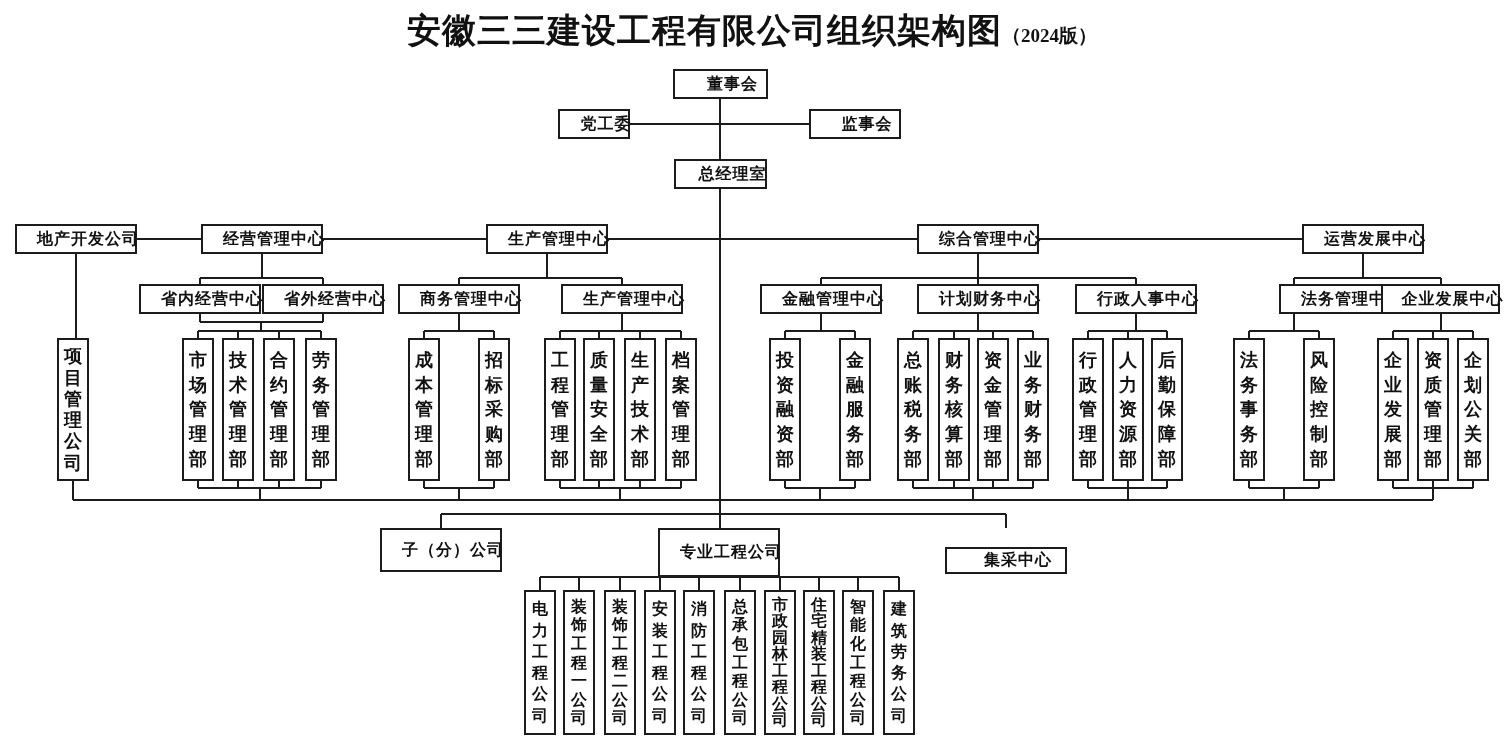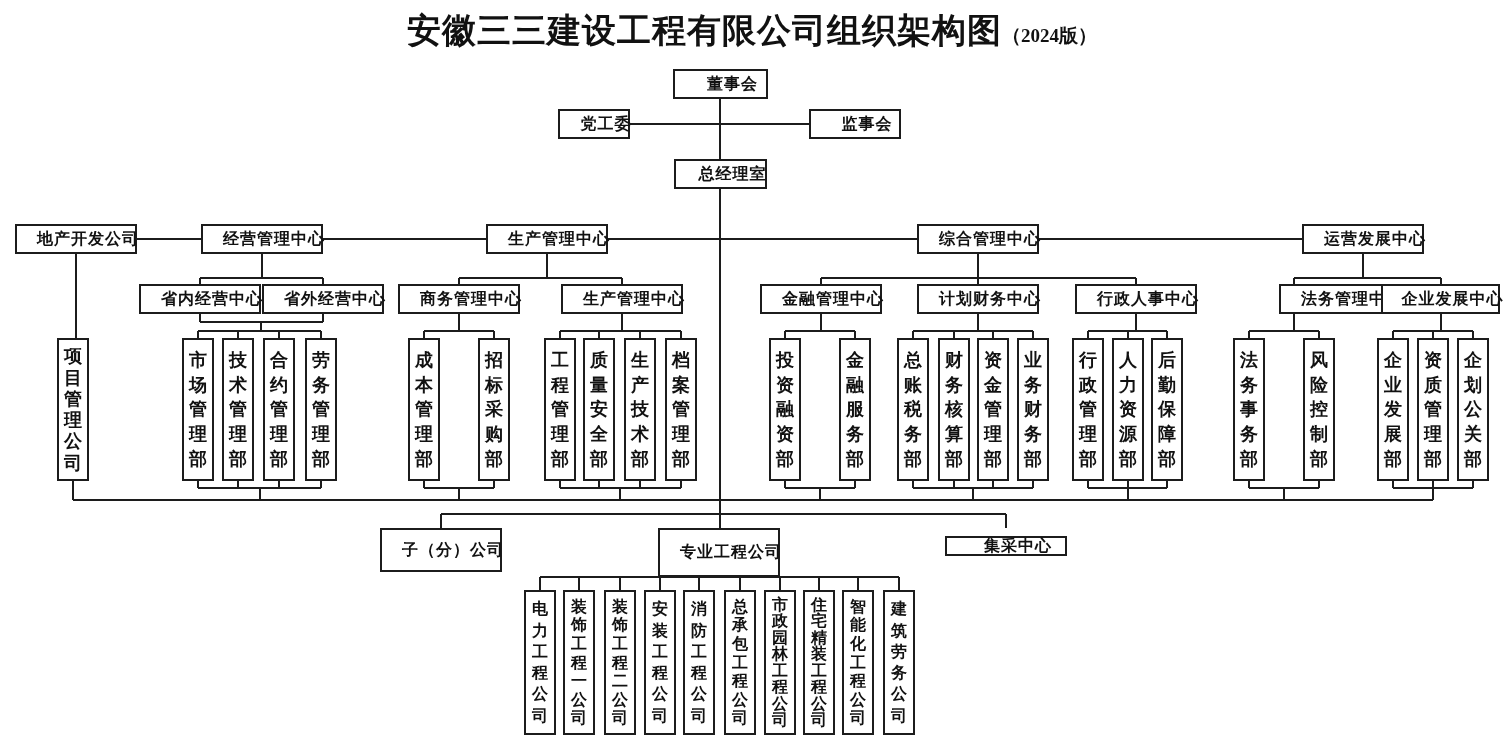--- a/index.html
+++ b/index.html
@@ -263,21 +263,21 @@
   <div class="vbox dept" style="left:1457px;top:338px;width:32px;height:143px">
       <span>企</span>
       <span>划</span>
       <span>公</span>
       <span>关</span>
       <span>部</span>
     </div>
 
   <div class="hbox" style="left:380px;top:528px;width:122px;height:44px">子（分）公司</div>
   <div class="hbox" style="left:658px;top:528px;width:122px;height:49px">专业工程公司</div>
-  <div class="hbox" style="left:945px;top:536px;width:122px;height:20px">集采中心</div>
+  <div class="hbox" style="left:945px;top:547px;width:122px;height:27px">集采中心</div>
 
   <div class="vbox comp" style="left:524px;top:590px;width:32px;height:145px">
       <span>电</span>
       <span>力</span>
       <span>工</span>
       <span>程</span>
       <span>公</span>
       <span>司</span>
     </div>
   <div class="vbox comp" style="left:563px;top:590px;width:32px;height:145px">

